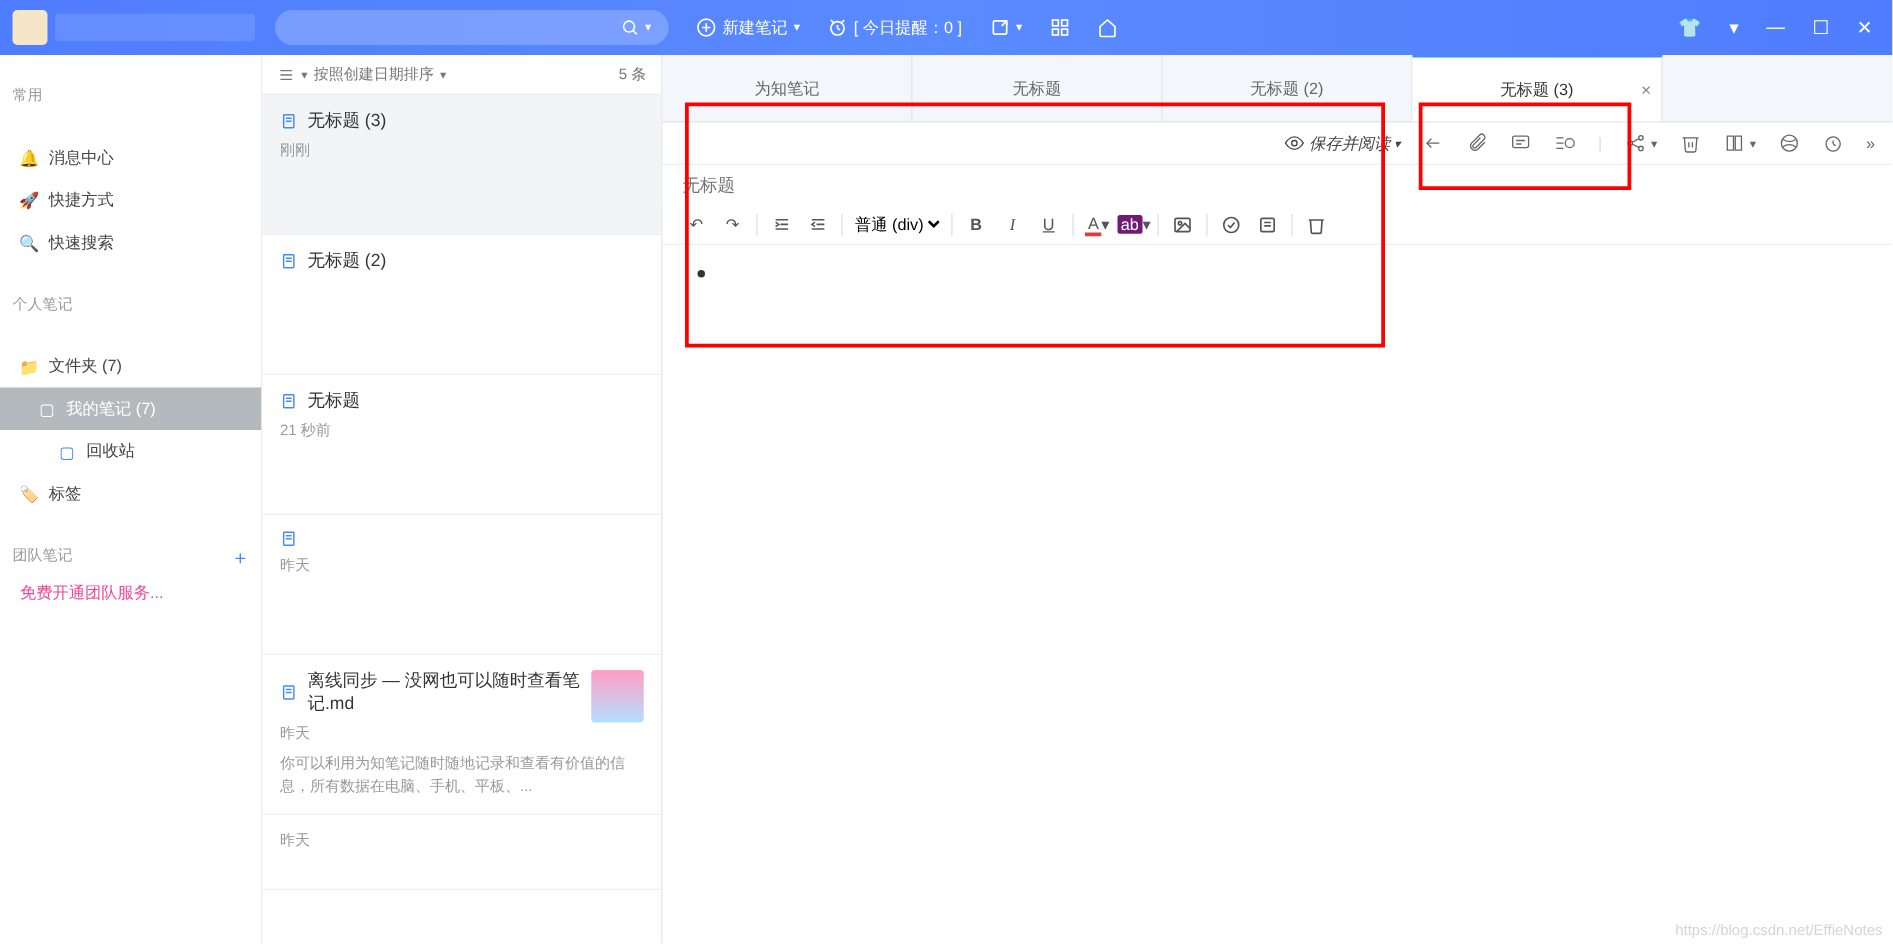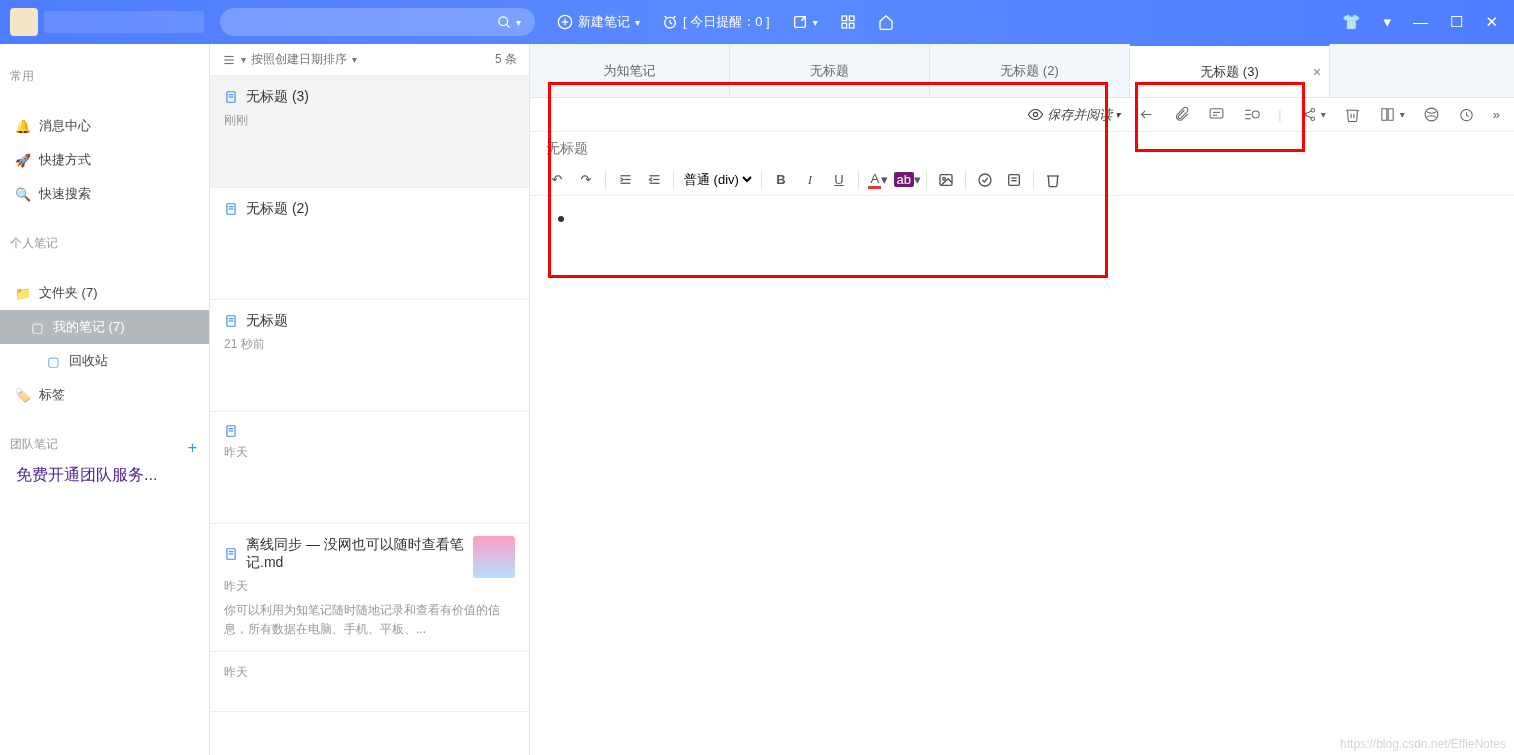--- a/index.html
+++ b/index.html
@@ -24,21 +24,21 @@
 .sidebar { width: 210px; background: #fff; border-right: 1px solid #e5e5e5; overflow-y: auto; font-size: 13px; color: #444; }
 .group-title { padding: 24px 10px; color: #999; font-size: 12px; }
 .sb-item { display: flex; align-items: center; gap: 8px; padding: 8px 16px; cursor: pointer; }
 .sb-item.indent1 { padding-left: 30px; }
 .sb-item.indent2 { padding-left: 46px; }
 .sb-item.selected { background: #b4b9be; color: #fff; }
 .sb-item .ic { width: 15px; height: 15px; display: inline-flex; align-items: center; justify-content: center; color: #448aff; }
 .sb-item.selected .ic { color: #fff; }
 .row-with-plus { display: flex; justify-content: space-between; align-items: flex-end; padding-right: 12px; }
 .plus-icon { color: #448aff; font-size: 16px; cursor: pointer; }
-.open-team { color: #4c1d95; padding: 8px 16px; font-size: 16px; }
+.open-team { color: #ec4899; padding: 8px 16px; font-size: 13px; }
 
 
 .notelist { width: 320px; border-right: 1px solid #e5e5e5; display: flex; flex-direction: column; background: #fff; }
 .nl-head { height: 32px; border-bottom: 1px solid #eee; display: flex; align-items: center; justify-content: space-between; padding: 0 12px; font-size: 12px; color: #777; }
 .nl-sort { display: inline-flex; align-items: center; gap: 5px; cursor: pointer; }
 .note-item { border-bottom: 1px solid #eee; padding: 12px 14px; cursor: pointer; min-height: 112px; }
 .note-item.sel { background: #f3f4f6; }
 .note-title { display: flex; align-items: center; gap: 8px; font-size: 14px; color: #333; margin-bottom: 6px; }
 .note-title .doc-ic { width: 14px; height: 14px; color: #448aff; flex-shrink: 0; }
 .note-meta { font-size: 12px; color: #999; }

